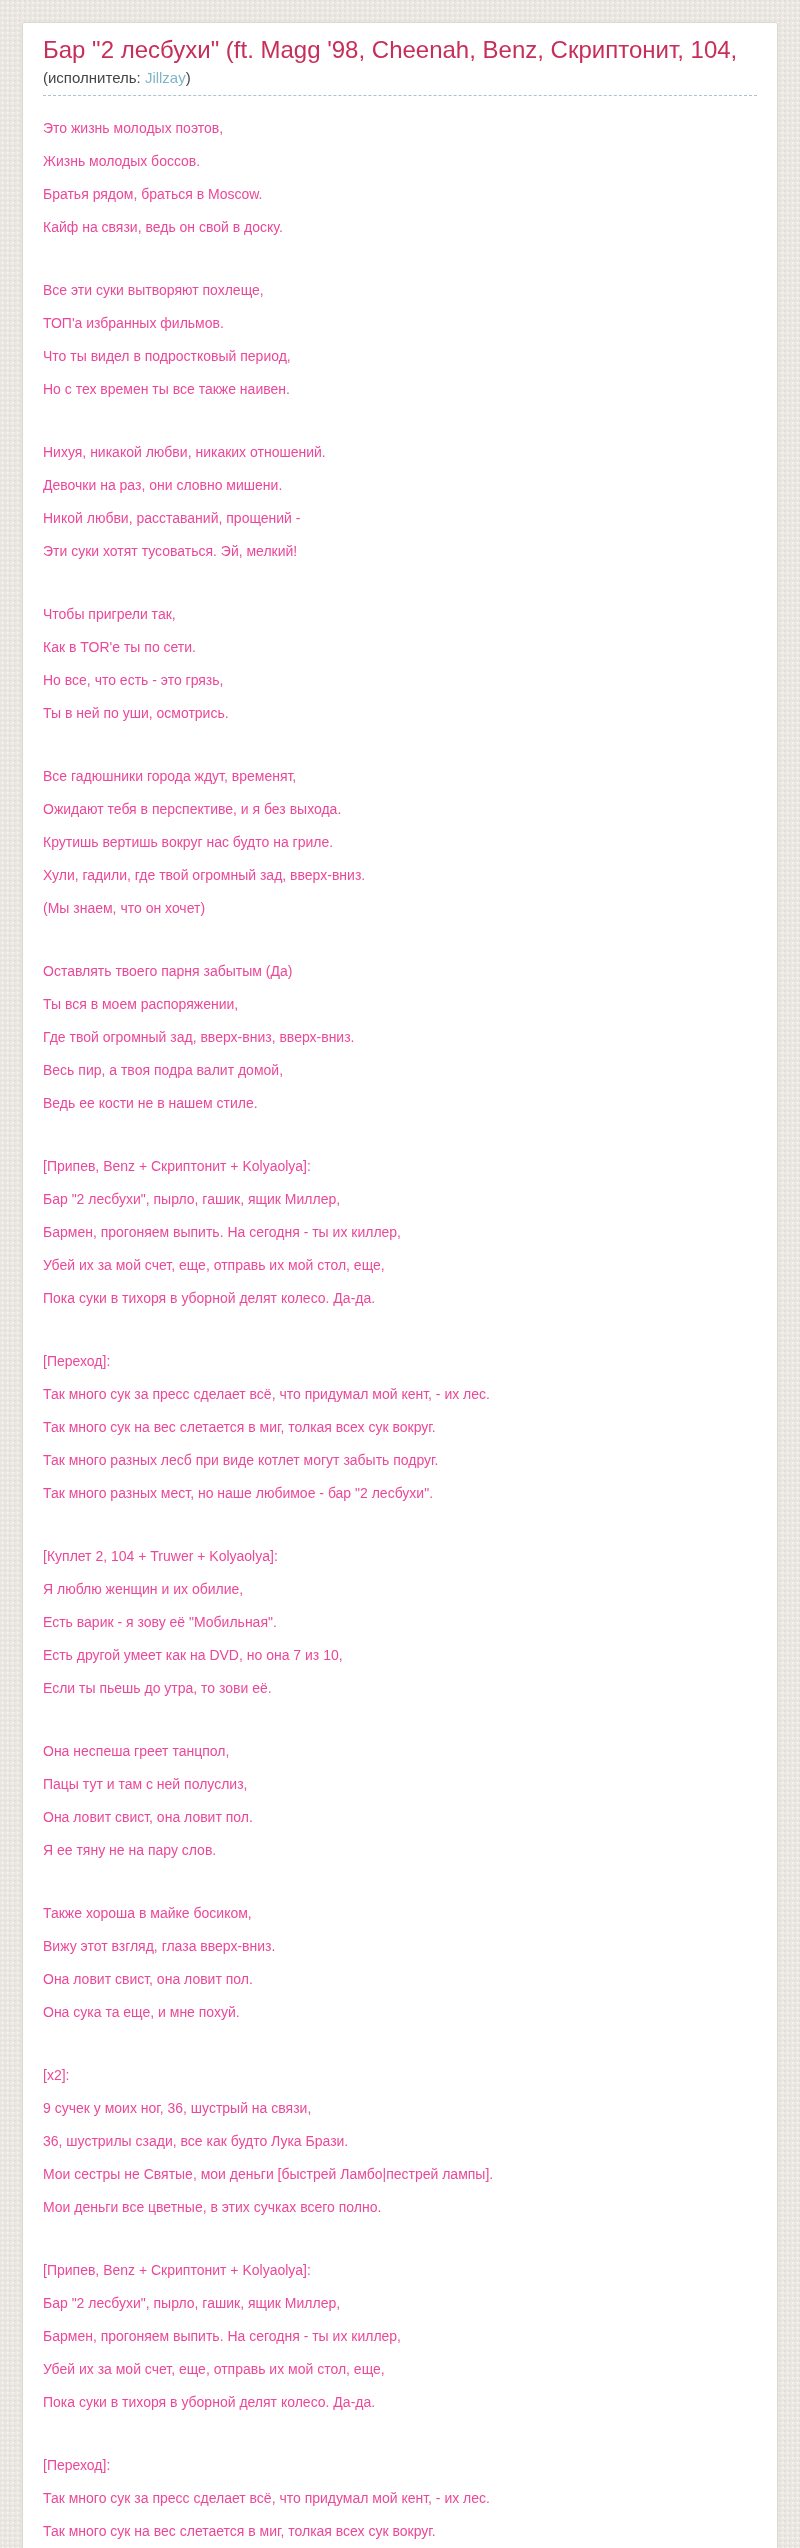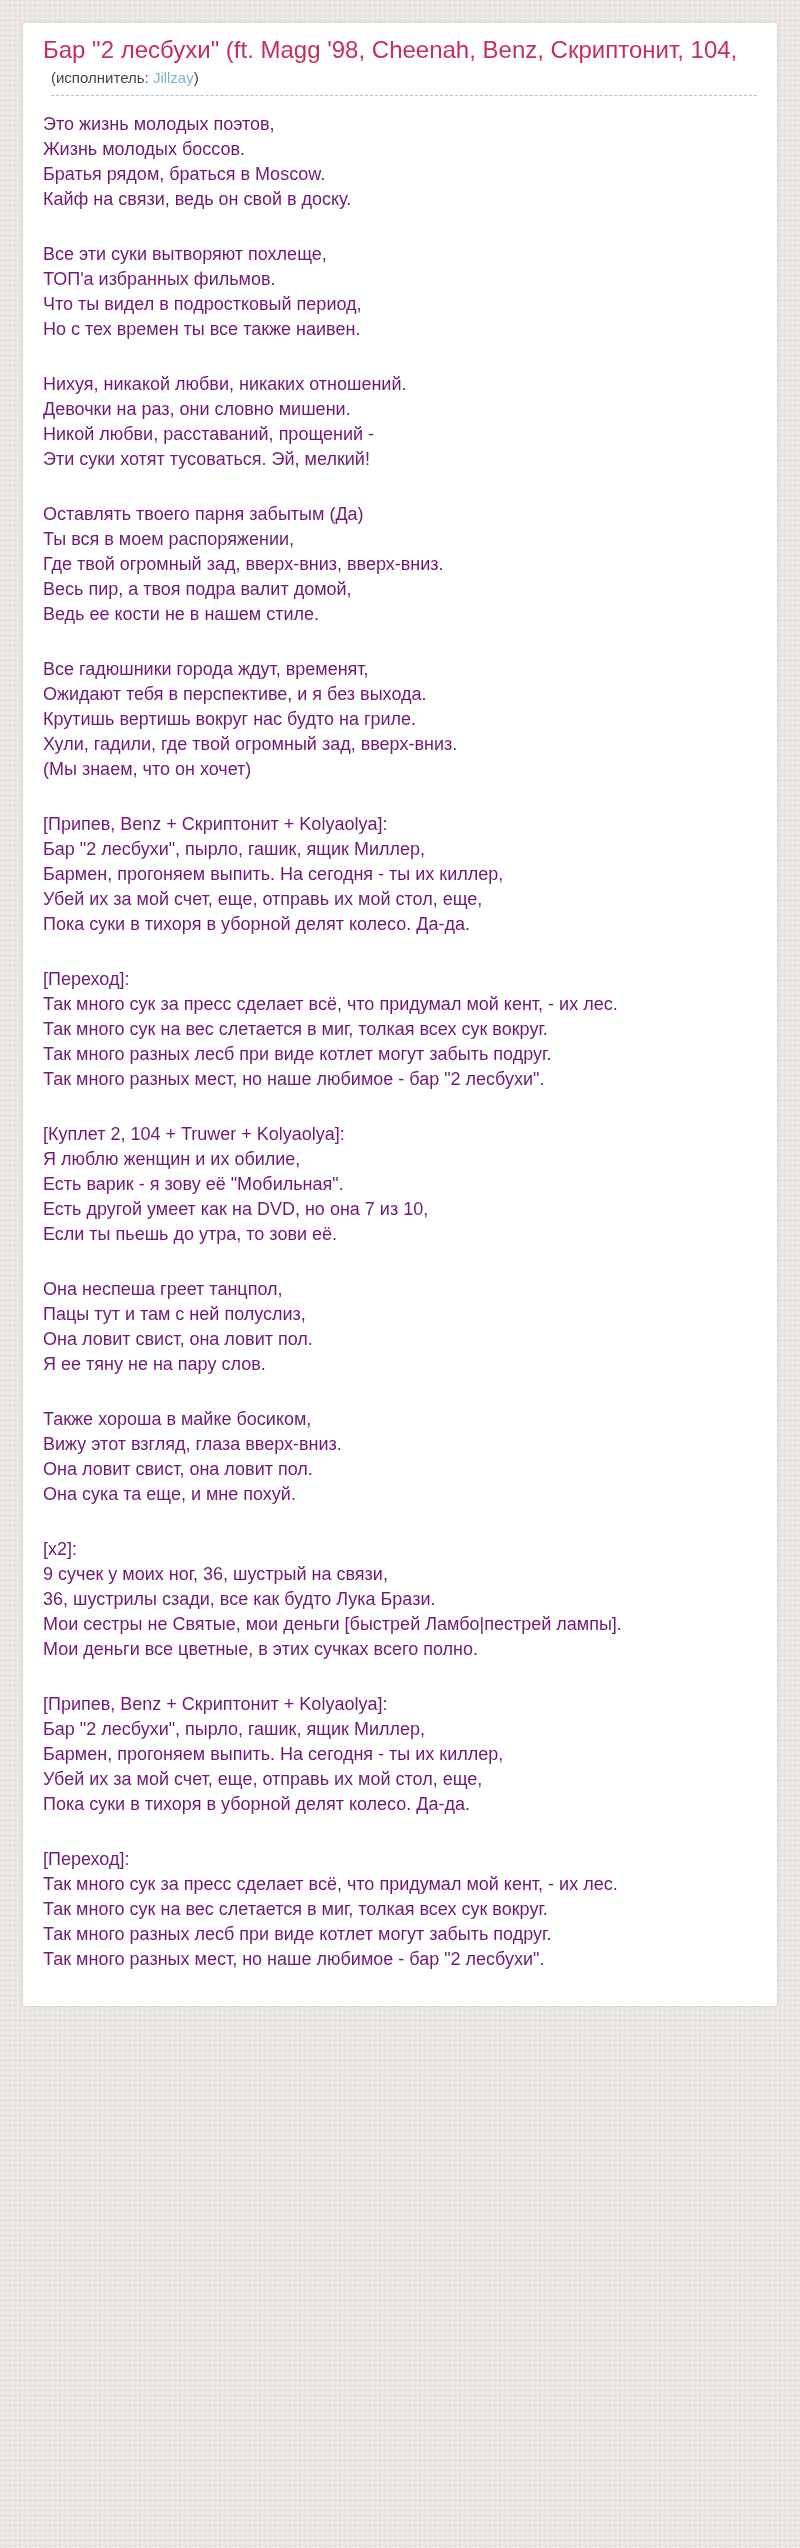--- a/index.html
+++ b/index.html
@@ -34,49 +34,50 @@
     margin: 0 0 6px 0;
     white-space: nowrap;
     overflow: hidden;
   }
   .performer {
     font-size: 15px;
     line-height: 18px;
     color: #454545;
     padding-bottom: 8px;
     border-bottom: 1px dashed #a9c3d1;
-    margin: 0 0 16px 8px;
+    margin: 0 0 16px 0;
   }
   .performer .performer-link {
     color: #7fb6c7;
     text-decoration: none;
     cursor: pointer;
   }
   .lyrics p {
-    font-size: 18px;
-    line-height: 25px;
-    color: #701a75;
+    font-size: 14px;
+    line-height: 33px;
+    color: #ec4899;
     margin: 0 0 30px 0;
   }
   .lyrics p:last-child {
     margin-bottom: 0;
   }
 </style>
 </head>
 <body>
 
 <div class="card">
   <h1 class="song-title">Бар "2 лесбухи" (ft. Magg '98, Cheenah, Benz, Скриптонит, 104,</h1>
   <div class="performer"><span>(исполнитель: </span><a class="performer-link">Jillzay</a><span>)</span></div>
   <div class="lyrics">
       <p>Это жизнь молодых поэтов,<br>Жизнь молодых боссов.<br>Братья рядом, браться в Moscow.<br>Кайф на связи, ведь он свой в доску.</p>
       <p>Все эти суки вытворяют похлеще,<br>ТОП'а избранных фильмов.<br>Что ты видел в подростковый период,<br>Но с тех времен ты все также наивен.</p>
       <p>Нихуя, никакой любви, никаких отношений.<br>Девочки на раз, они словно мишени.<br>Никой любви, расставаний, прощений -<br>Эти суки хотят тусоваться. Эй, мелкий!</p>
+      <p>Чтобы пригрели так,<br>Как в TOR'е ты по сети.<br>Но все, что есть - это грязь,<br>Ты в ней по уши, осмотрись.</p>
+      <p>Все гадюшники города ждут, временят,<br>Ожидают тебя в перспективе, и я без выхода.<br>Крутишь вертишь вокруг нас будто на гриле.<br>Хули, гадили, где твой огромный зад, вверх-вниз.<br>(Мы знаем, что он хочет)</p>
       <p>Оставлять твоего парня забытым (Да)<br>Ты вся в моем распоряжении,<br>Где твой огромный зад, вверх-вниз, вверх-вниз.<br>Весь пир, а твоя подра валит домой,<br>Ведь ее кости не в нашем стиле.</p>
-      <p>Все гадюшники города ждут, временят,<br>Ожидают тебя в перспективе, и я без выхода.<br>Крутишь вертишь вокруг нас будто на гриле.<br>Хули, гадили, где твой огромный зад, вверх-вниз.<br>(Мы знаем, что он хочет)</p>
       <p>[Припев, Benz + Скриптонит + Kolyaolya]:<br>Бар "2 лесбухи", пырло, гашик, ящик Миллер,<br>Бармен, прогоняем выпить. На сегодня - ты их киллер,<br>Убей их за мой счет, еще, отправь их мой стол, еще,<br>Пока суки в тихоря в уборной делят колесо. Да-да.</p>
       <p>[Переход]:<br>Так много сук за пресс сделает всё, что придумал мой кент, - их лес.<br>Так много сук на вес слетается в миг, толкая всех сук вокруг.<br>Так много разных лесб при виде котлет могут забыть подруг.<br>Так много разных мест, но наше любимое - бар "2 лесбухи".</p>
       <p>[Куплет 2, 104 + Truwer + Kolyaolya]:<br>Я люблю женщин и их обилие,<br>Есть варик - я зову её "Мобильная".<br>Есть другой умеет как на DVD, но она 7 из 10,<br>Если ты пьешь до утра, то зови её.</p>
       <p>Она неспеша греет танцпол,<br>Пацы тут и там с ней полуслиз,<br>Она ловит свист, она ловит пол.<br>Я ее тяну не на пару слов.</p>
       <p>Также хороша в майке босиком,<br>Вижу этот взгляд, глаза вверх-вниз.<br>Она ловит свист, она ловит пол.<br>Она сука та еще, и мне похуй.</p>
       <p>[x2]:<br>9 сучек у моих ног, 36, шустрый на связи,<br>36, шустрилы сзади, все как будто Лука Брази.<br>Мои сестры не Святые, мои деньги [быстрей Ламбо|пестрей лампы].<br>Мои деньги все цветные, в этих сучках всего полно.</p>
       <p>[Припев, Benz + Скриптонит + Kolyaolya]:<br>Бар "2 лесбухи", пырло, гашик, ящик Миллер,<br>Бармен, прогоняем выпить. На сегодня - ты их киллер,<br>Убей их за мой счет, еще, отправь их мой стол, еще,<br>Пока суки в тихоря в уборной делят колесо. Да-да.</p>
       <p>[Переход]:<br>Так много сук за пресс сделает всё, что придумал мой кент, - их лес.<br>Так много сук на вес слетается в миг, толкая всех сук вокруг.<br>Так много разных лесб при виде котлет могут забыть подруг.<br>Так много разных мест, но наше любимое - бар "2 лесбухи".</p>
     </div>
 </div>

